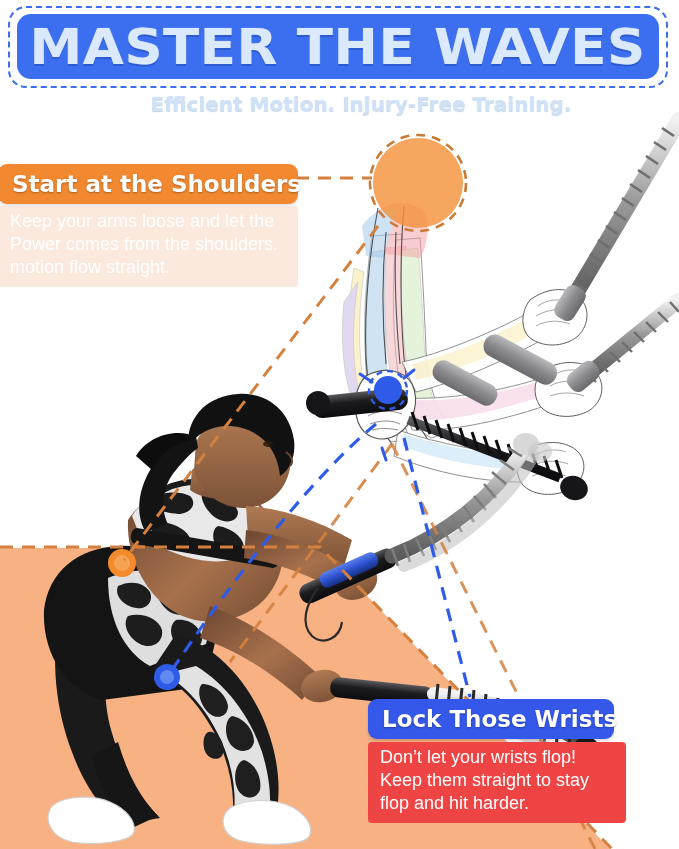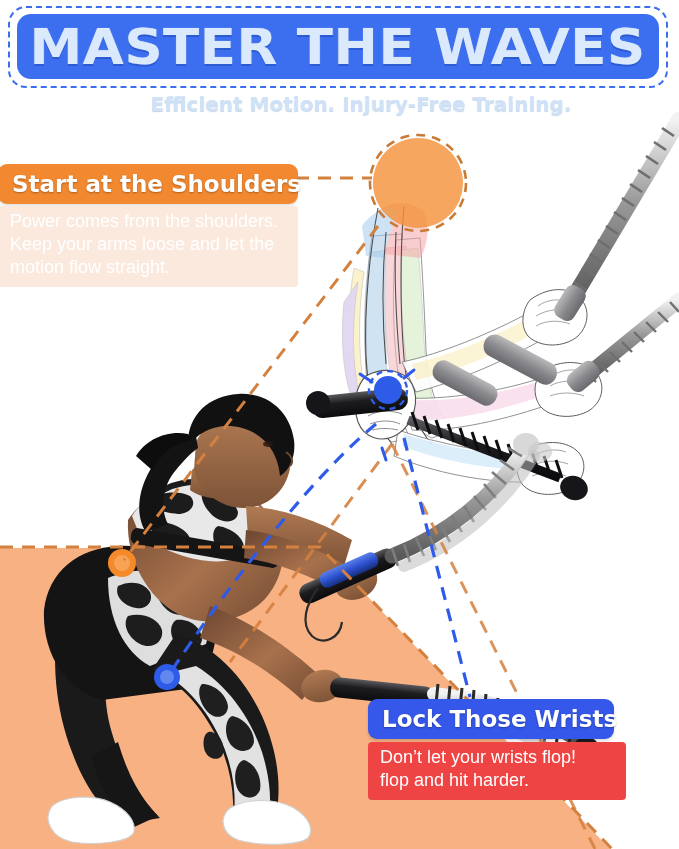--- a/index.html
+++ b/index.html
@@ -423,30 +423,31 @@
   </svg>
   <svg class="layer" style="z-index:4" viewBox="0 0 679 849">
     <circle cx="388" cy="390" r="14" fill="#2f5be9"></circle>
     <circle cx="388" cy="390" r="19" fill="none" stroke="#2f5be9" stroke-width="2.4" stroke-dasharray="6 5"></circle>
   </svg>
 
   <div class="layer" id="callouts" style="pointer-events:none;">
     <div class="callout" id="callout-shoulders" style="pointer-events:auto;">
       <div class="head">Start at the Shoulders</div>
       <div class="body">
+        <div>Keep your arms loose and let the</div>
         <div>Power comes from the shoulders.</div>
-        <div>Keep your arms loose and let the</div>
         <div>motion flow straight.</div>
       </div>
     </div>
 
     <div class="callout" id="callout-wrists" style="pointer-events:auto;">
       <div class="head">Lock Those Wrists</div>
       <div class="body">
         <div>Don’t let your wrists flop!</div>
+        <div>Keep them straight to stay</div>
         <div>flop and hit harder.</div>
       </div>
     </div>
   </div>
 
   <div class="layer" id="header" style="pointer-events:none;">
     <div class="banner-wrap">
       <div class="banner-dash"></div>
       <div class="banner-fill"></div>
       <div class="banner-title"><span>MASTER THE WAVES</span></div>

